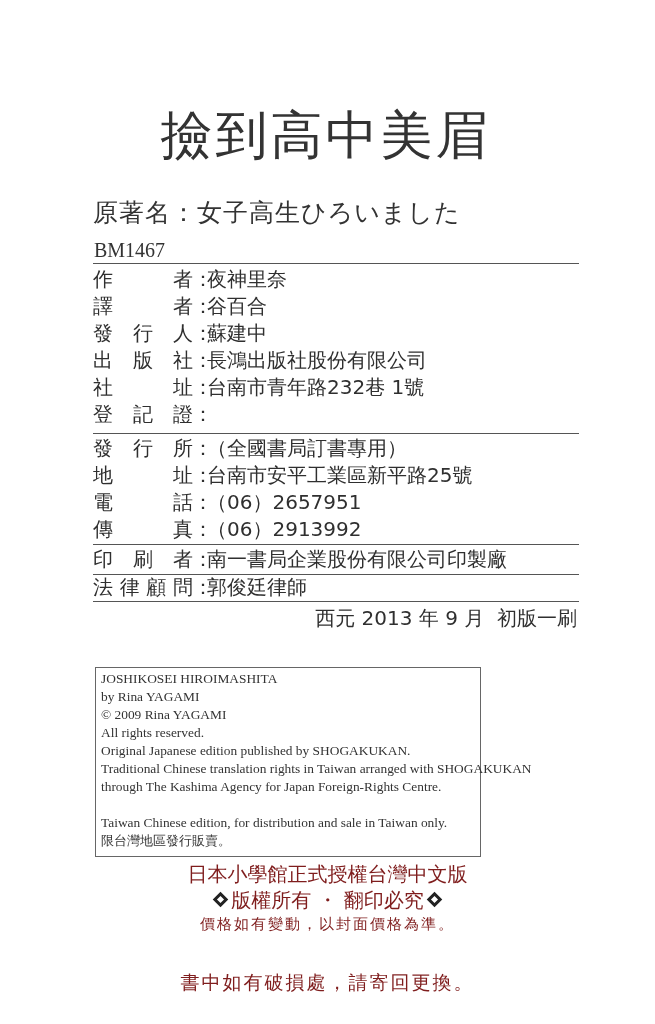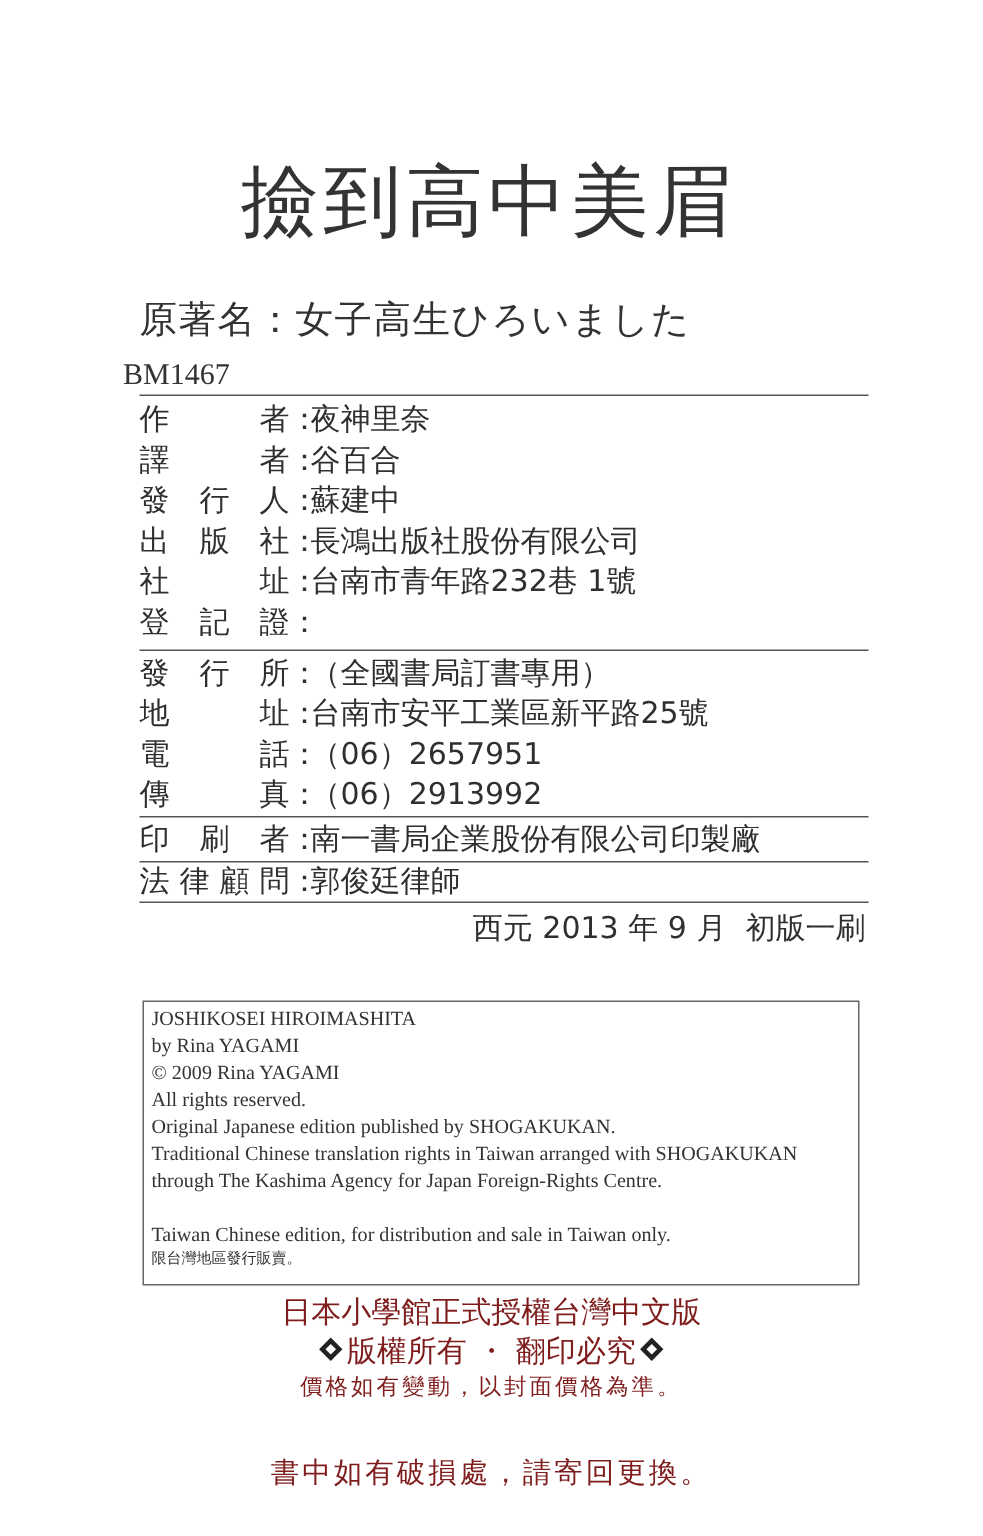--- a/index.html
+++ b/index.html
@@ -10,48 +10,48 @@
   }
   .title {
     position: absolute; left: 0; width: 651px; top: 104px; text-align: center;
     font-size: 52px; line-height: 62px; letter-spacing: 3px; color: #333;
   }
   .subtitle {
     position: absolute; left: 93px; top: 196px; font-size: 25px; line-height: 34px;
     color: #333; letter-spacing: 1px;
   }
   .code {
-    position: absolute; left: 82px; top: 238px; font-size: 20px; line-height: 24px;
+    position: absolute; left: 94px; top: 238px; font-size: 20px; line-height: 24px;
     font-family: "Liberation Serif", "DejaVu Serif", serif; color: #333;
   }
   .hr { position: absolute; left: 93px; width: 486px; height: 0; border-top: 1.5px solid #555; }
   .info {
     position: absolute; left: 93px; width: 490px; margin: 0; padding: 0; list-style: none;
   }
   .row {
     display: flex; align-items: center; height: 27px; font-size: 20px; line-height: 27px; color: #2f2f2f;
     white-space: nowrap;
   }
   .lbl { width: 100px; display: flex; justify-content: space-between; }
   .lbl span { display: inline-block; }
   .colon { width: 14px; text-align: center; }
   .val { letter-spacing: 0px; }
   .date {
     position: absolute; right: 78px; top: 604px; font-size: 20px; line-height: 28px; color: #2f2f2f;
     white-space: pre;
   }
   .box {
-    position: absolute; left: 95px; top: 667px; width: 478px; height: 190px;
+    position: absolute; left: 95px; top: 667px; width: 386px; height: 190px;
     border: 1.5px solid #666; box-sizing: border-box;
     padding: 2px 0 0 5px;
     font-family: "Liberation Serif", "DejaVu Serif", serif; font-size: 13.4px; line-height: 18px; color: #333;
   }
   .box .line { white-space: nowrap; }
   .box .gap { height: 18px; }
-  .box .cjk { font-family: Liberation Mono, monospace; font-size: 10px; }
+  .box .cjk { font-family: Liberation Sans, sans-serif; font-size: 13px; }
   .foot {
     position: absolute; left: 0; width: 655px; text-align: center; color: #7f1d1d;
   }
   .foot1 { top: 861px; font-size: 20px; line-height: 26px; }
   .foot2 { top: 887px; font-size: 20px; line-height: 26px; }
   .foot3 { top: 913px; font-size: 15px; line-height: 22px; font-family: "DejaVu Serif", serif; letter-spacing: 2px; }
   .foot4 { top: 935px; font-size: 19px; line-height: 22px; font-family: "DejaVu Serif", serif; letter-spacing: 2px; margin-top: 36px; }
   .diamond {
     display: inline-block; width: 11px; height: 11px; border: 3px solid #222; transform: rotate(45deg);
     box-sizing: border-box; margin: 0 5px; vertical-align: middle; position: relative; top: -2px;

